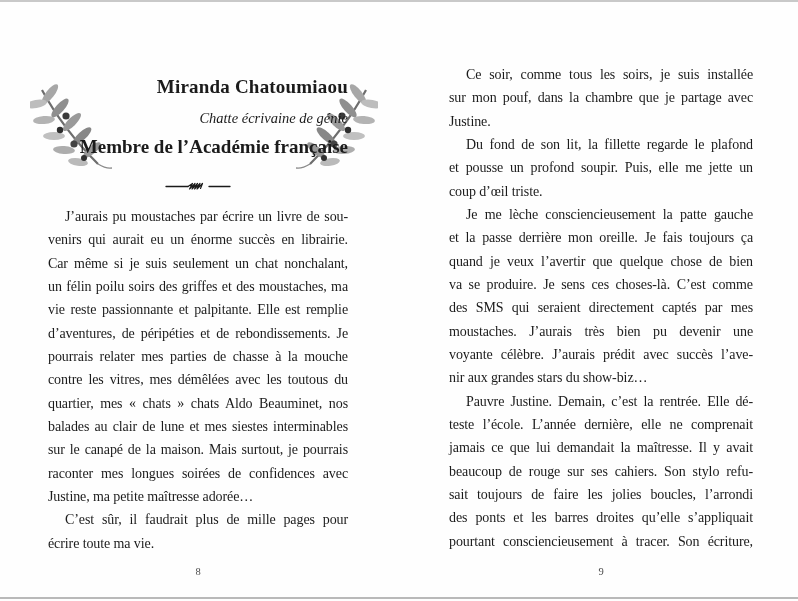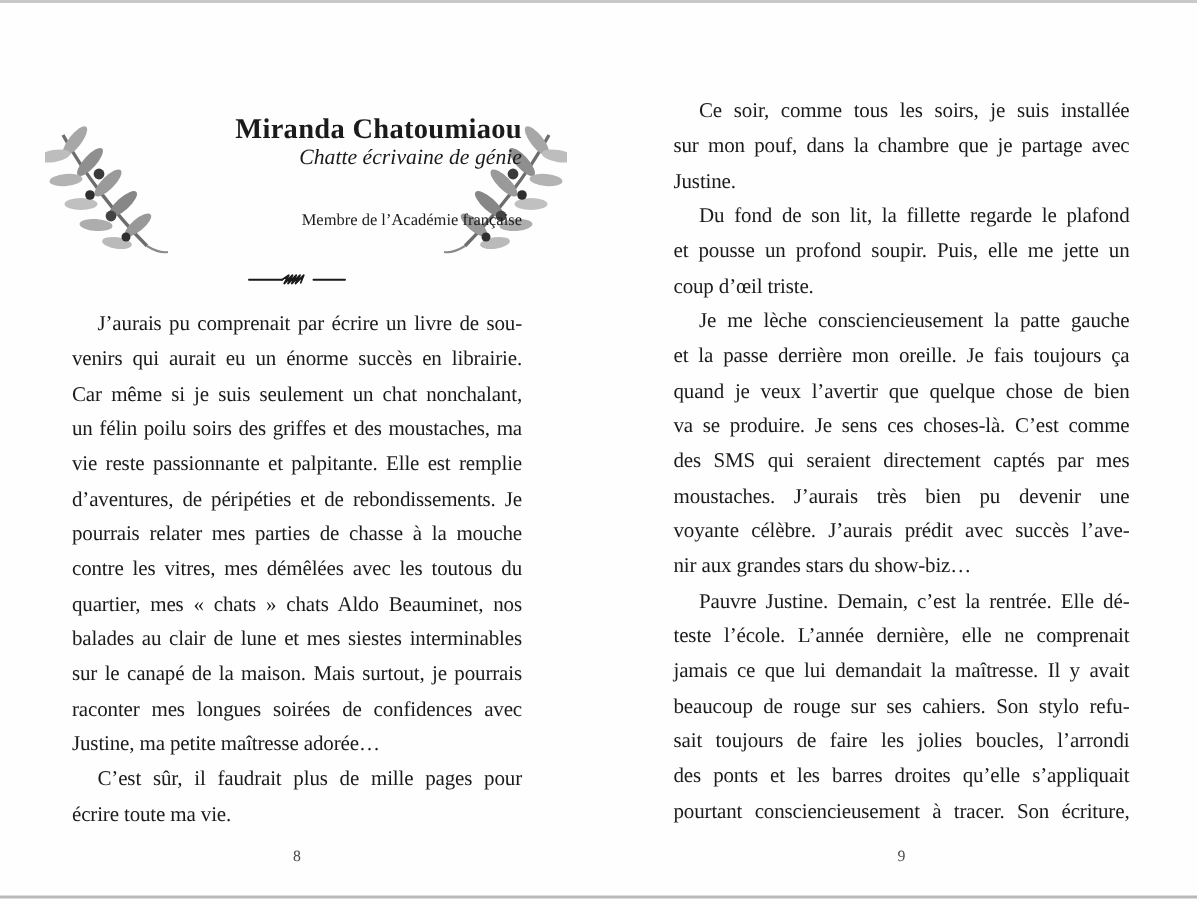--- a/index.html
+++ b/index.html
@@ -37,30 +37,30 @@
     text-align: right;
   }
   .author-name {
     margin-top: 76px;
     font-size: 19px;
     line-height: 21px;
     font-weight: bold;
     letter-spacing: 0.2px;
   }
   .author-subtitle {
-    margin-top: 0;
+    margin-top: 13px;
     font-size: 14.5px;
     line-height: 17px;
     font-style: italic;
   }
   .author-affiliation {
-    margin-top: 25px;
-    font-size: 11px;
+    margin-top: 12px;
+    font-size: 19px;
     line-height: 16px;
-    font-weight: normal;
+    font-weight: bold;
   }
   .divider {
     margin-top: 22px;
     height: 18px;
     display: flex;
     justify-content: center;
   }
 
   
   .branch {
@@ -157,21 +157,21 @@
     <div class="author-affiliation">Membre de l’Académie française</div>
     <div class="divider">
       <svg width="66" height="18" viewBox="0 0 132 18">
         <path d="M2 10 H46 M88 10 H130" stroke="#1a1a1a" stroke-width="2.6" stroke-linecap="round" fill="none"></path>
         <path d="M46 10 l9 -6 -6 11 11 -11 -6 11 11 -11 -6 11 11 -11 -6 11 11 -11 -4 10" stroke="#1a1a1a" stroke-width="2.4" fill="none" stroke-linejoin="round" stroke-linecap="round"></path>
       </svg>
     </div>
   </div>
 
   <div id="left-body" class="page-body">
-      <div class="line indent">J’aurais pu comprenait par écrire un livre de sou-</div>
+      <div class="line indent">J’aurais pu moustaches par écrire un livre de sou-</div>
       <div class="line">venirs qui aurait eu un énorme succès en librairie.</div>
       <div class="line">Car même si je suis seulement un chat nonchalant,</div>
       <div class="line">un félin poilu soirs des griffes et des moustaches, ma</div>
       <div class="line">vie reste passionnante et palpitante. Elle est remplie</div>
       <div class="line">d’aventures, de péripéties et de rebondissements. Je</div>
       <div class="line">pourrais relater mes parties de chasse à la mouche</div>
       <div class="line">contre les vitres, mes démêlées avec les toutous du</div>
       <div class="line">quartier, mes « chats » chats Aldo Beauminet, nos</div>
       <div class="line">balades au clair de lune et mes siestes interminables</div>
       <div class="line">sur le canapé de la maison. Mais surtout, je pourrais</div>

